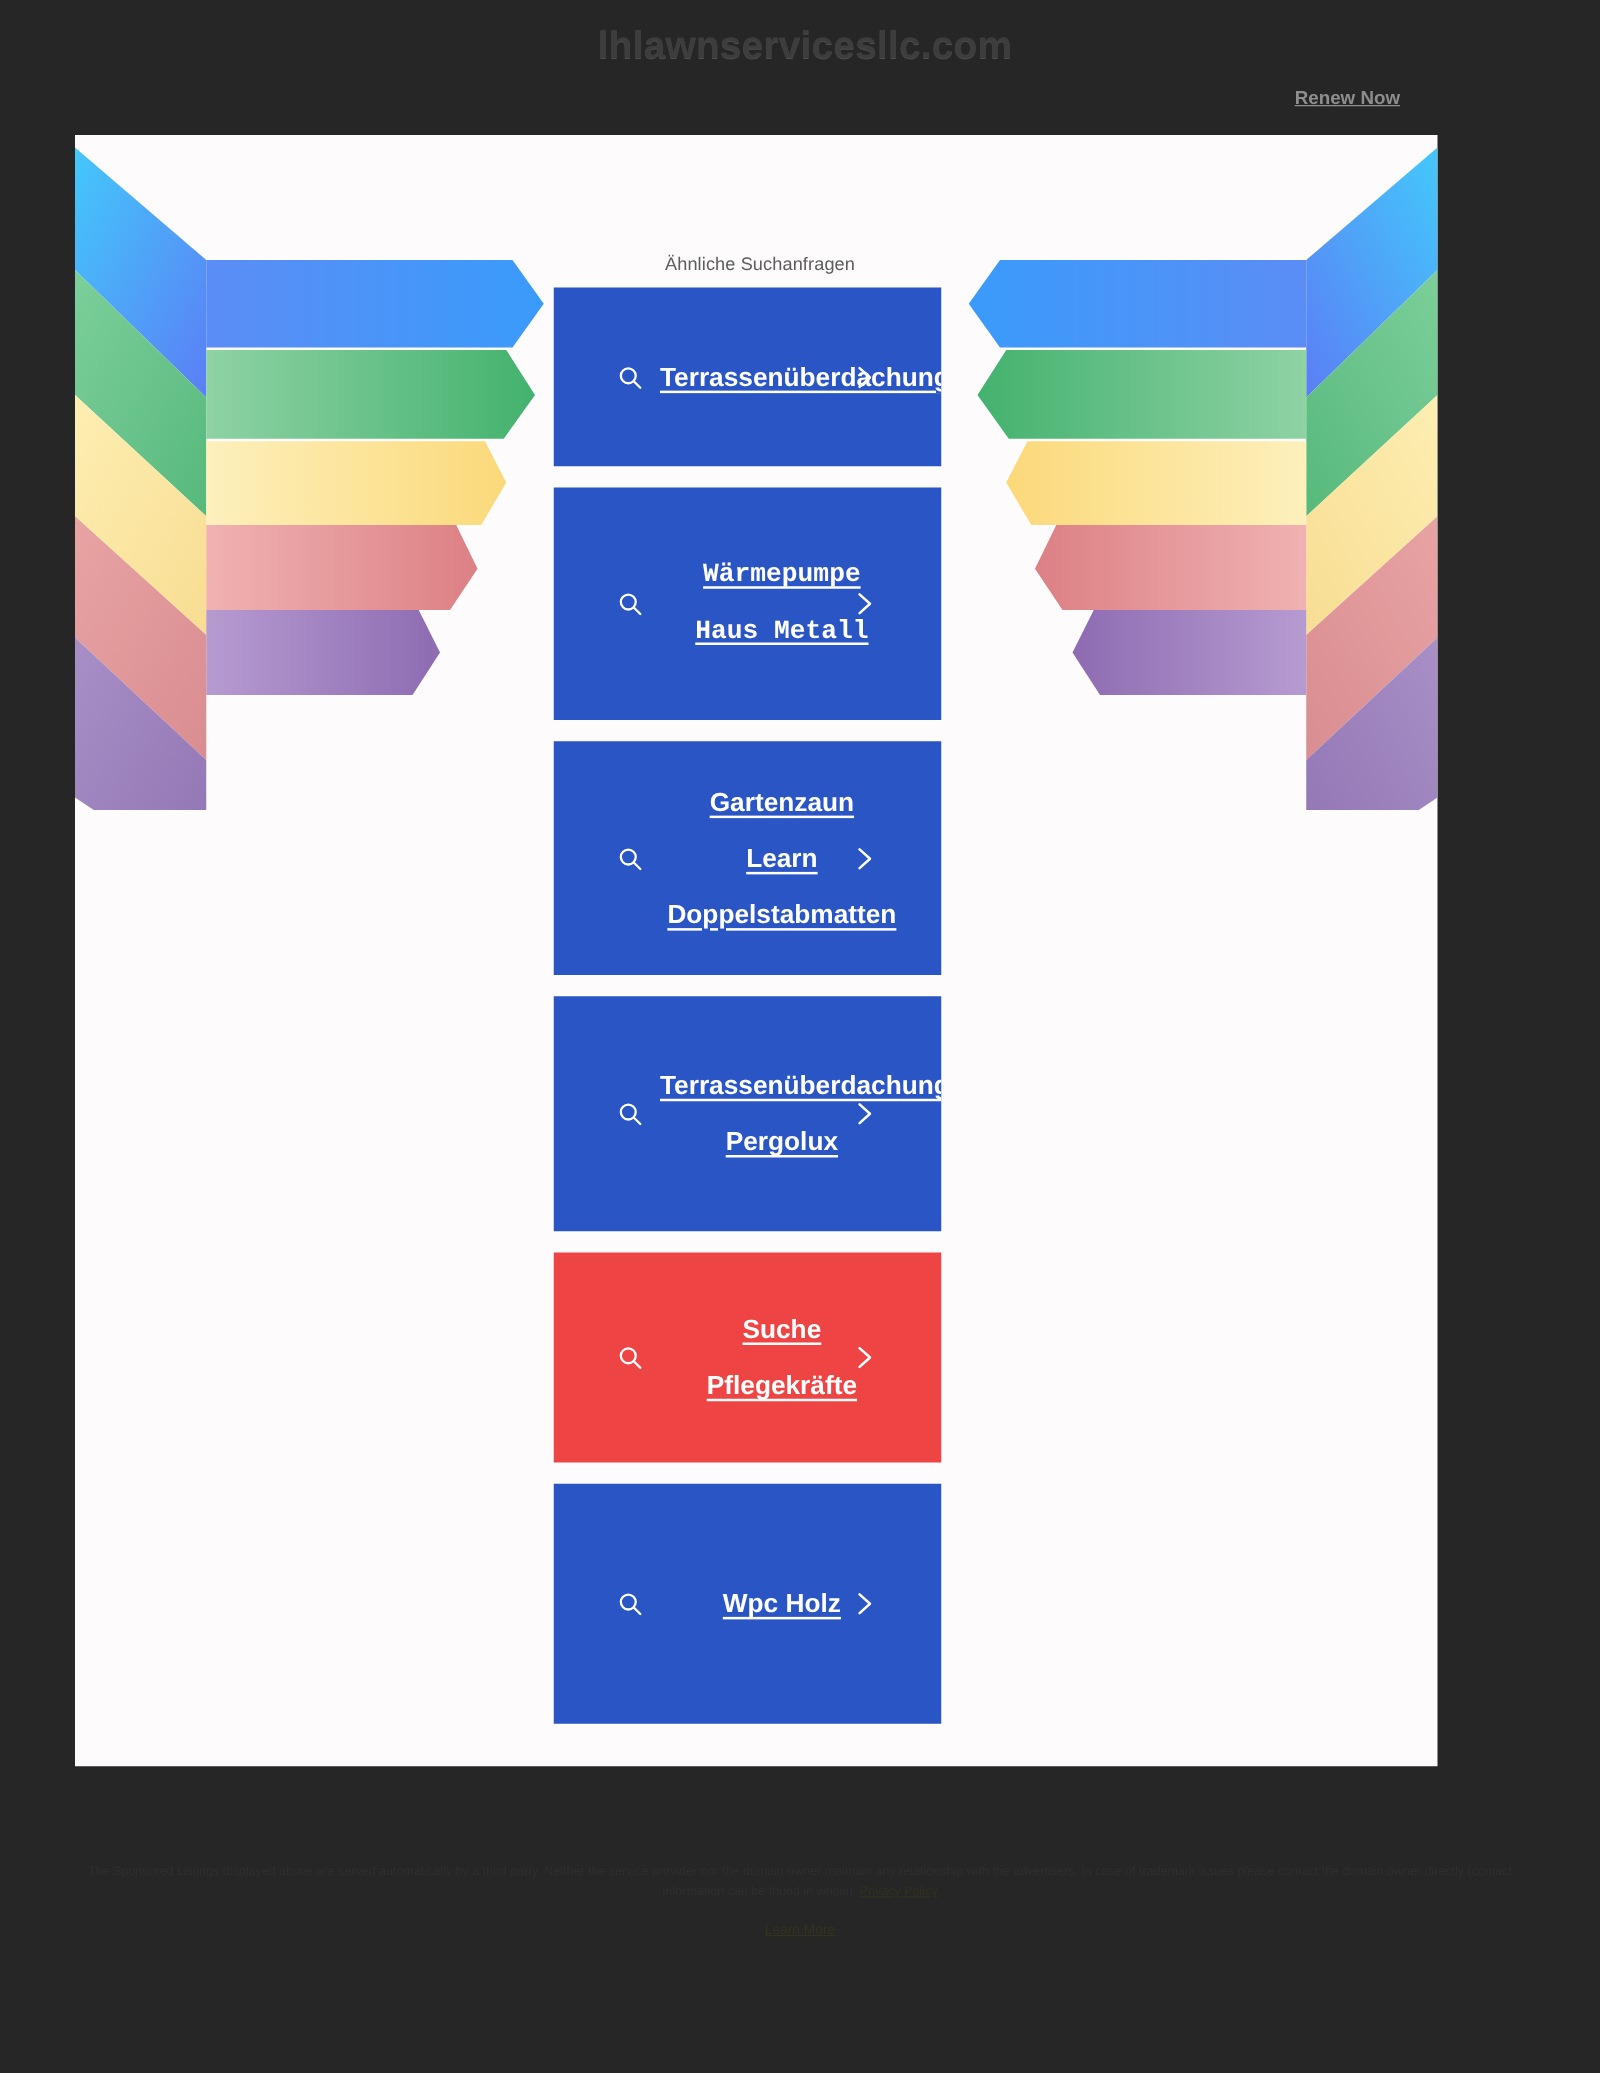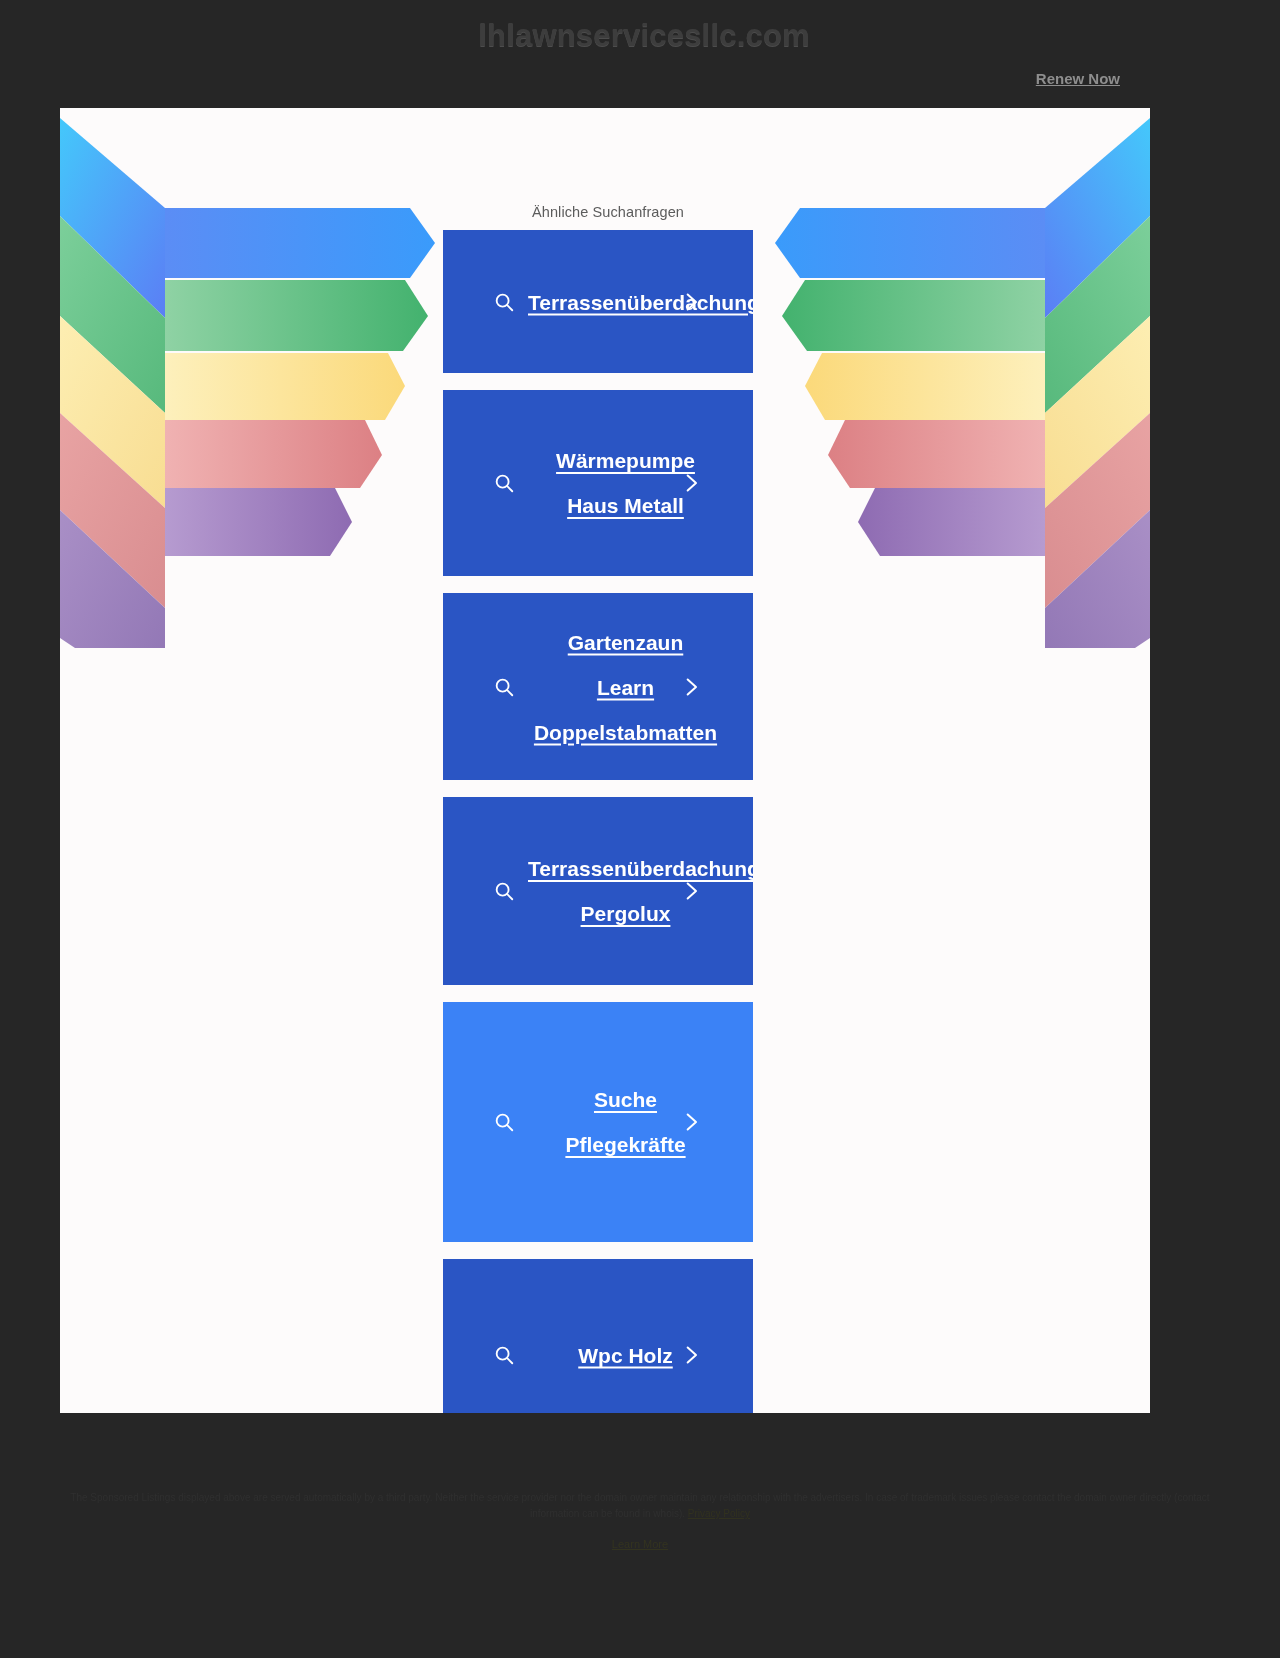--- a/index.html
+++ b/index.html
@@ -269,21 +269,21 @@
                 <line x1="15.5" y1="15.5" x2="21" y2="21"></line>
               </svg></span>
             <div class="card-text">
               <span class="line">Terrassenüberdachung</span>
             </div>
             <span class="chevron"><svg viewBox="0 0 24 28" width="20" height="26" fill="none" stroke="#ffffff" stroke-width="2.4" stroke-linecap="round" stroke-linejoin="round">
                 <polyline points="8,5 18,14 8,23"></polyline>
               </svg></span>
           </div>
         </div>
-        <div class="search-card" style="height: 186px; background: rgb(42, 85, 196);">
+        <div class="search-card" style="height: 186px; background: rgb(42, 85, 196); font-family: Liberation Mono, monospace;">
           <div class="card-clip">
             <span class="magnifier"><svg viewBox="0 0 24 24" width="22" height="22" fill="none" stroke="#ffffff" stroke-width="2" stroke-linecap="round">
                 <circle cx="10.5" cy="10.5" r="6.5"></circle>
                 <line x1="15.5" y1="15.5" x2="21" y2="21"></line>
               </svg></span>
             <div class="card-text">
               <span class="line">Wärmepumpe</span>
               <span class="line">Haus Metall</span>
             </div>
             <span class="chevron"><svg viewBox="0 0 24 28" width="20" height="26" fill="none" stroke="#ffffff" stroke-width="2.4" stroke-linecap="round" stroke-linejoin="round">
@@ -315,21 +315,21 @@
               </svg></span>
             <div class="card-text">
               <span class="line">Terrassenüberdachung</span>
               <span class="line">Pergolux</span>
             </div>
             <span class="chevron"><svg viewBox="0 0 24 28" width="20" height="26" fill="none" stroke="#ffffff" stroke-width="2.4" stroke-linecap="round" stroke-linejoin="round">
                 <polyline points="8,5 18,14 8,23"></polyline>
               </svg></span>
           </div>
         </div>
-        <div class="search-card" style="height: 240px; background: #3b82f6;">
+        <div class="search-card" style="height: 168px; background: #ef4444;">
           <div class="card-clip">
             <span class="magnifier"><svg viewBox="0 0 24 24" width="22" height="22" fill="none" stroke="#ffffff" stroke-width="2" stroke-linecap="round">
                 <circle cx="10.5" cy="10.5" r="6.5"></circle>
                 <line x1="15.5" y1="15.5" x2="21" y2="21"></line>
               </svg></span>
             <div class="card-text">
               <span class="line">Suche</span>
               <span class="line">Pflegekräfte</span>
             </div>
             <span class="chevron"><svg viewBox="0 0 24 28" width="20" height="26" fill="none" stroke="#ffffff" stroke-width="2.4" stroke-linecap="round" stroke-linejoin="round">

